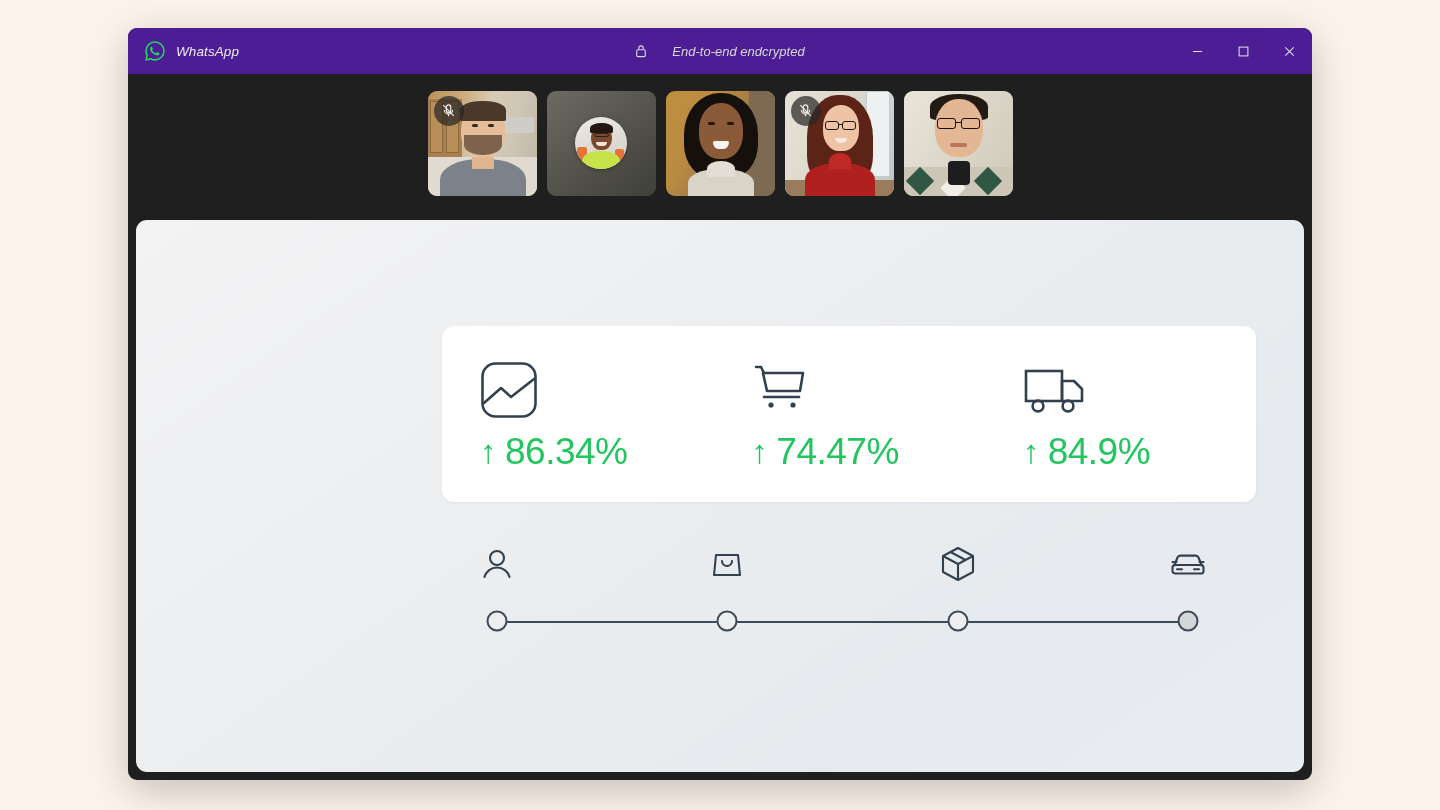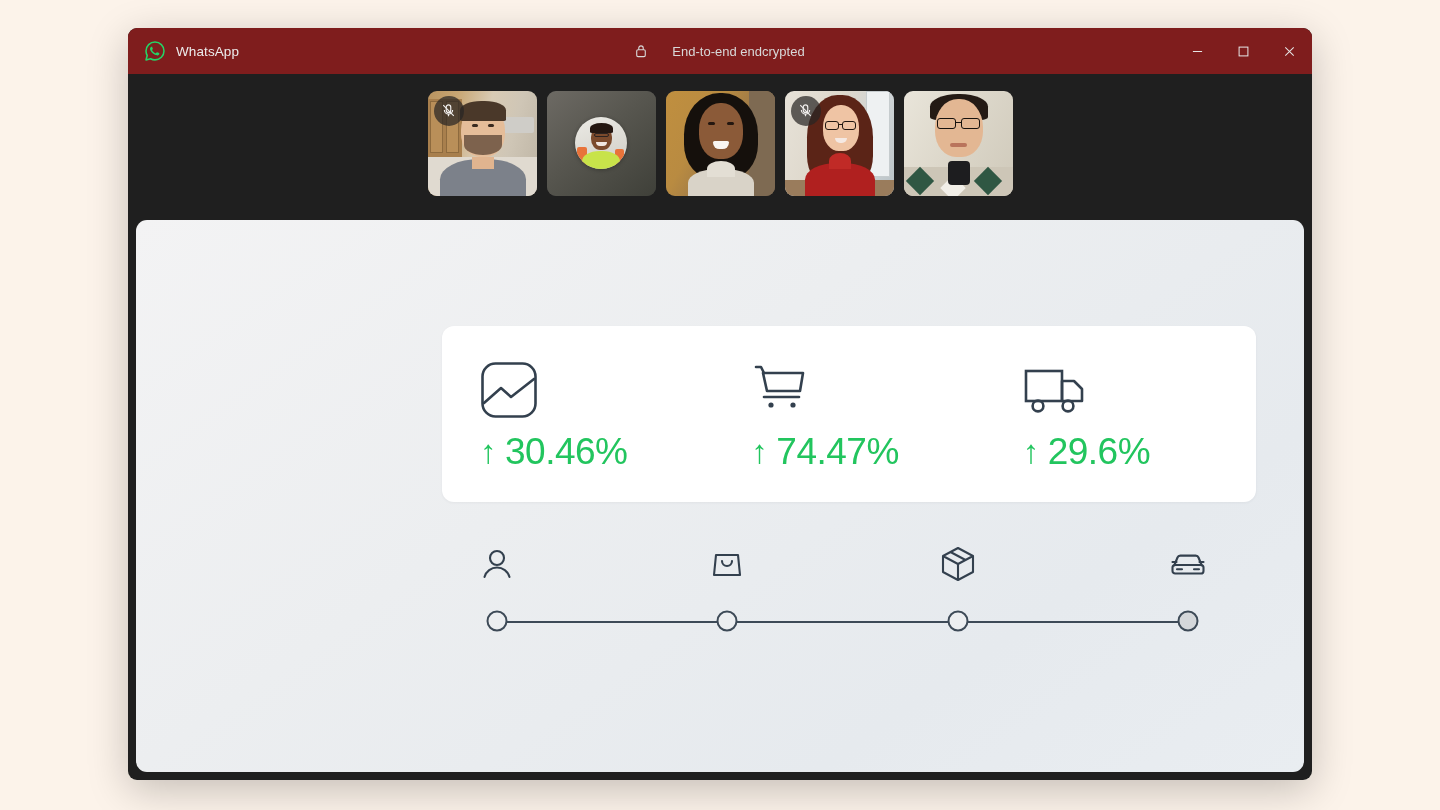--- a/index.html
+++ b/index.html
@@ -16,22 +16,22 @@
     width:1184px; height:752px;
     background:#1f1f1f;
     border-radius:9px;
     box-shadow:0 10px 40px rgba(0,0,0,.22);
     overflow:hidden;
   }
 
   
   .titlebar{
     position:relative; height:46px; width:100%;
-    background:#7f1d1d;
-    display:flex; align-items:center;
+    background:#4c1d95;
+    display:flex; align-items:center;font-style:italic;
   }
   .brand{ display:flex; align-items:center; gap:10px; padding-left:16px; }
   .wa-logo{ width:22px; height:22px; flex:0 0 auto; }
   .brand-name{ color:#ececec; font-size:13.5px; letter-spacing:.1px; }
   .tb-center{
     position:absolute; left:0; right:0; top:0; height:46px;
     display:flex; align-items:center; justify-content:center;
     gap:25px; pointer-events:none;
   }
   .tb-center .lock{ width:12px; height:14px; }
@@ -296,21 +296,21 @@
 
       <div class="metric">
         <span class="ic">
           <svg width="58" height="58" viewBox="0 0 58 58">
             <rect x="2.5" y="2.5" width="53" height="53" rx="13" fill="none" stroke="#33404e" stroke-width="2.6"></rect>
             <path d="M4 42 L21 27 L31 36 L54 18" fill="none" stroke="#33404e" stroke-width="2.6" stroke-linejoin="round" stroke-linecap="round"></path>
           </svg>
         </span>
         <span class="val">
           <span class="arr">↑</span>
-          <span>30.46%</span>
+          <span>86.34%</span>
         </span>
       </div>
 
       <div class="metric">
         <span class="ic">
           <svg width="58" height="58" viewBox="0 0 58 58">
             <path d="M5 6h5l3 6" fill="none" stroke="#33404e" stroke-width="2.6" stroke-linecap="round" stroke-linejoin="round"></path>
             <path d="M12 12h40l-3 18H16z" fill="none" stroke="#33404e" stroke-width="2.6" stroke-linejoin="round"></path>
             <path d="M13 36h35" fill="none" stroke="#33404e" stroke-width="2.6" stroke-linecap="round"></path>
             <circle cx="20" cy="44" r="2.6" fill="#33404e"></circle>
@@ -327,21 +327,21 @@
         <span class="ic">
           <svg width="66" height="58" viewBox="0 0 66 58">
             <rect x="3" y="10" width="36" height="30" fill="none" stroke="#33404e" stroke-width="2.6"></rect>
             <path d="M39 20h12l8 8v12H39z" fill="none" stroke="#33404e" stroke-width="2.6" stroke-linejoin="round"></path>
             <circle cx="15" cy="45" r="5.4" fill="none" stroke="#33404e" stroke-width="2.6"></circle>
             <circle cx="45" cy="45" r="5.4" fill="none" stroke="#33404e" stroke-width="2.6"></circle>
           </svg>
         </span>
         <span class="val">
           <span class="arr">↑</span>
-          <span>29.6%</span>
+          <span>84.9%</span>
         </span>
       </div>
     </div>
 
     <div class="stepper">
       <div class="step-icons">
         <span class="step-ic" style="left:16px;">
           <svg width="30" height="32" viewBox="0 0 30 32">
             <circle cx="15" cy="10" r="7" fill="none" stroke="#33404e" stroke-width="2.1"></circle>
             <path d="M2.5 29a13 13 0 0 1 25 0" fill="none" stroke="#33404e" stroke-width="2.1" stroke-linecap="round"></path>

